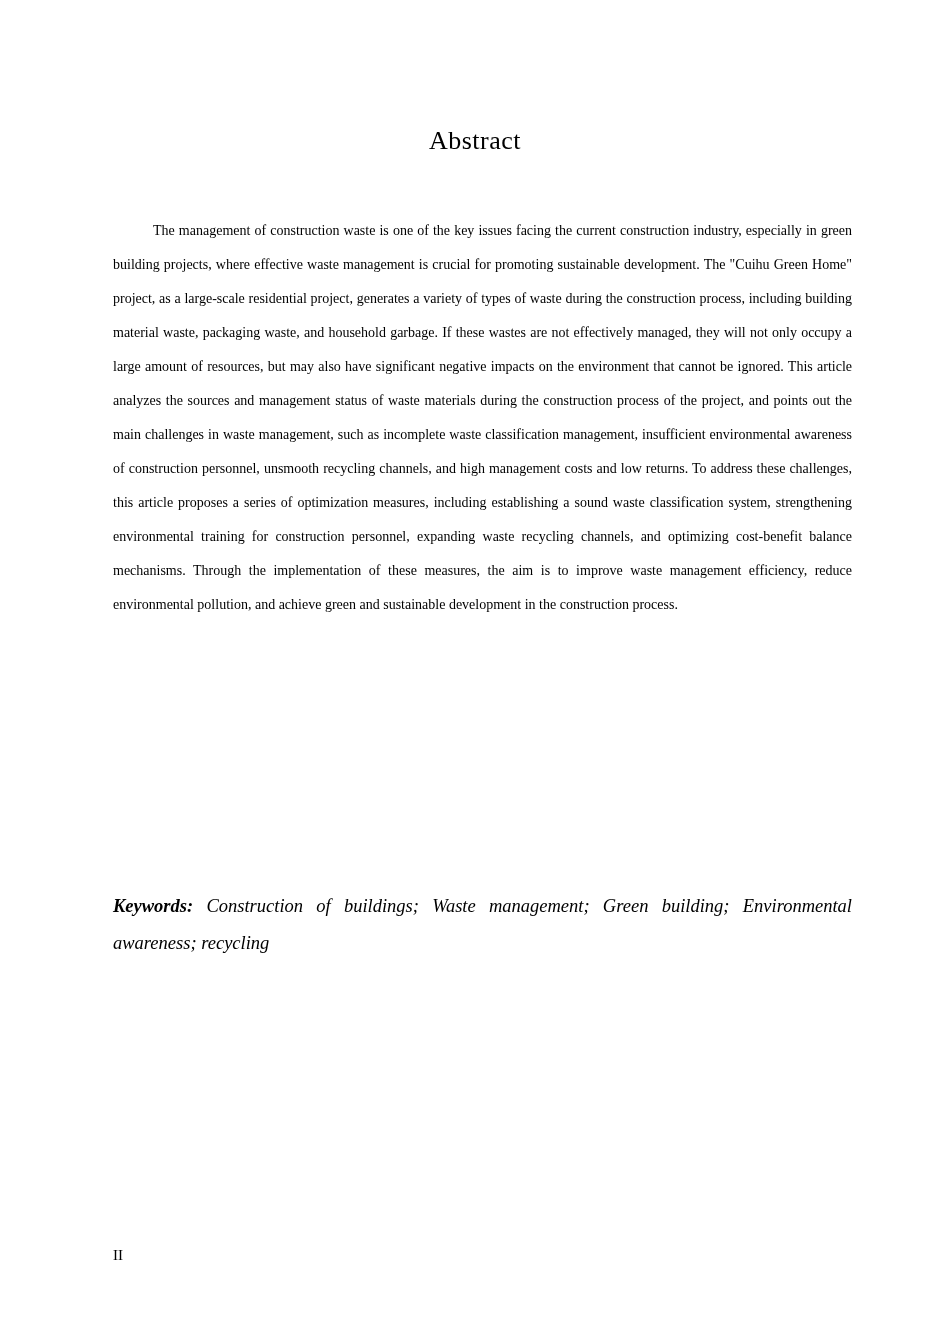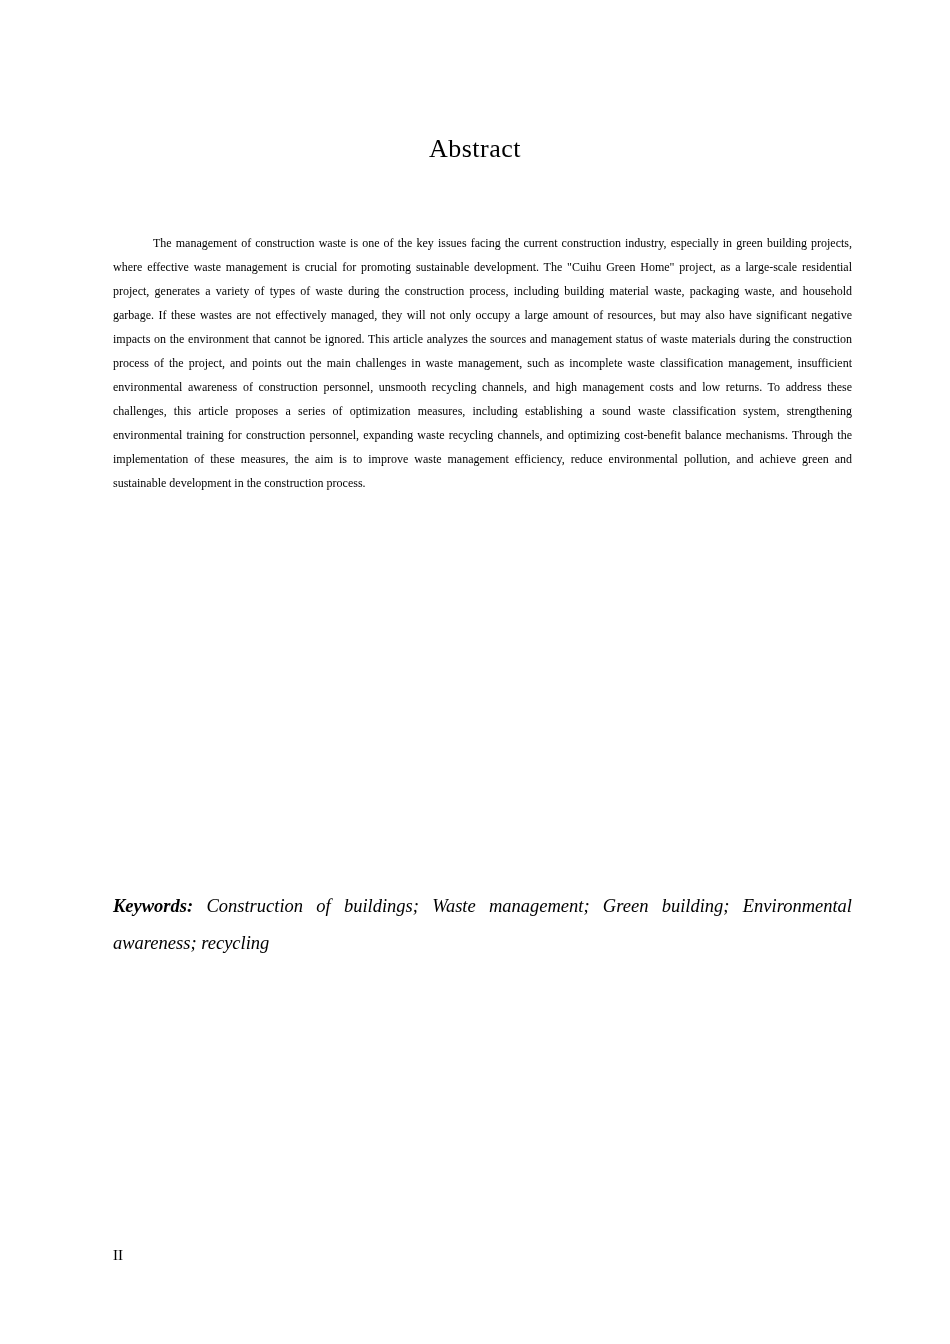--- a/index.html
+++ b/index.html
@@ -14,34 +14,34 @@
     background: #ffffff;
     color: #000000;
     font-family: "Liberation Serif", "DejaVu Serif", serif;
     overflow: hidden;
   }
   .doc-title {
     position: absolute;
     top: 122px;
     left: 0;
     right: 0;
-    margin: 12px;
+    margin: 4px;
     text-align: center;
     font-size: 26px;
     font-weight: 400;
     letter-spacing: 0.5px;
   }
   .abstract-body {
     position: absolute;
-    top: 231px;
+    top: 214px;
     left: 113px;
     width: 739px;
     margin: 0;
-    font-size: 12px;
-    line-height: 24px;
+    font-size: 14px;
+    line-height: 34px;
     text-align: justify;
     text-justify: inter-word;
     text-indent: 40px;
   }
   .keywords-para {
     position: absolute;
     top: 888px;
     left: 113px;
     width: 739px;
     margin: 0;

